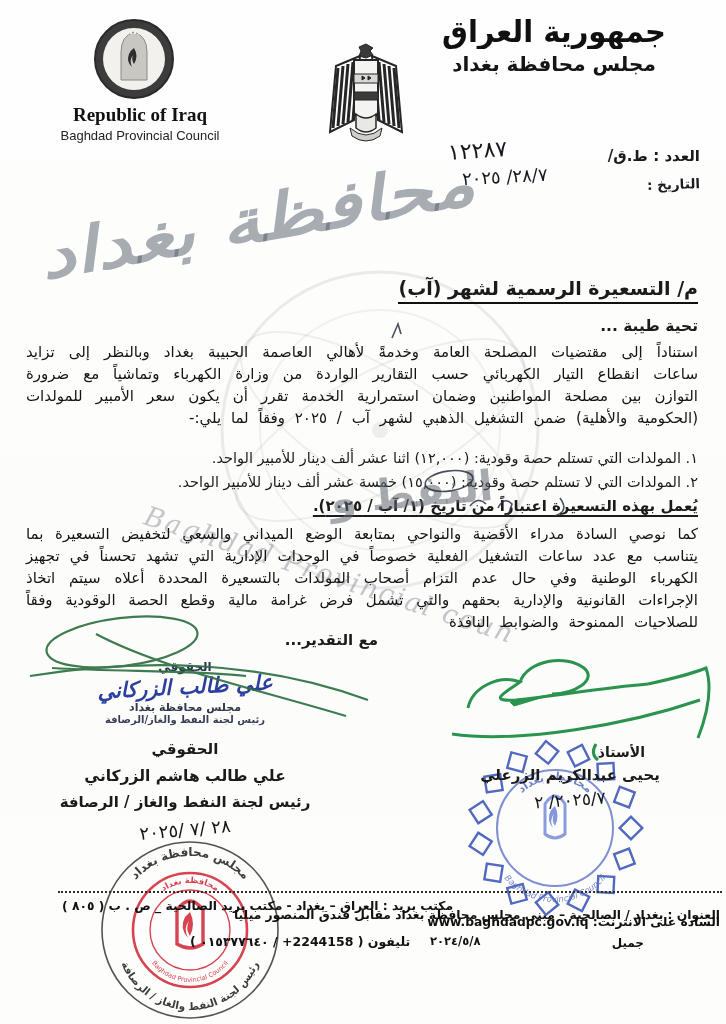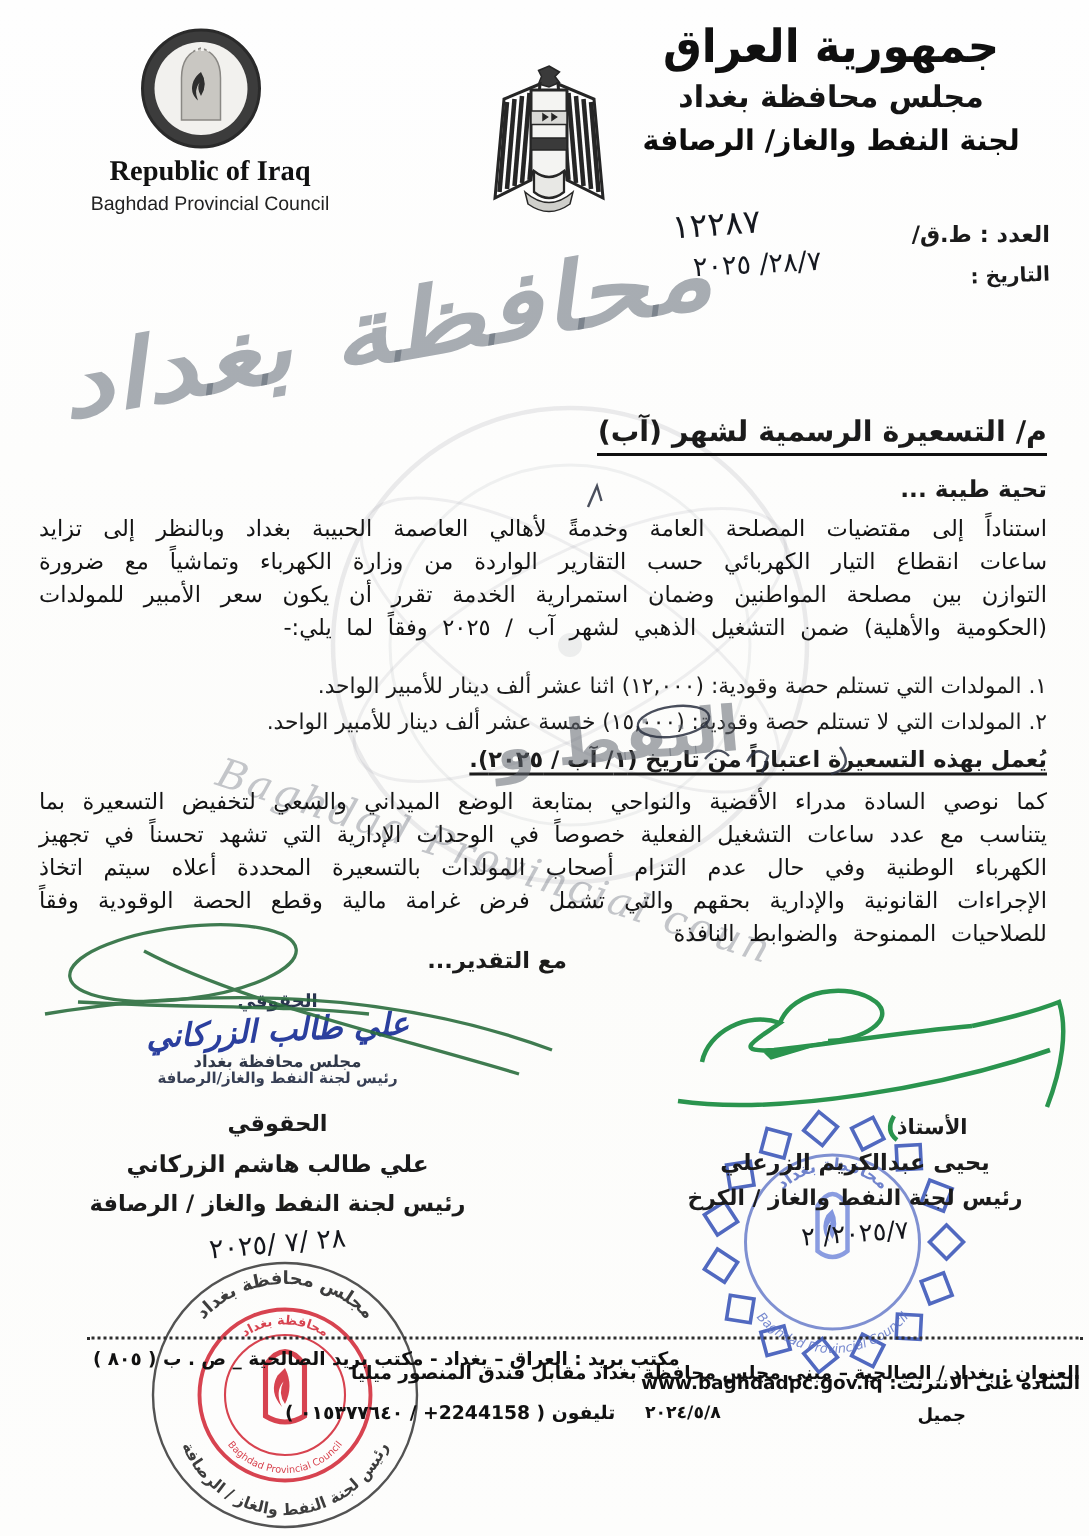--- a/index.html
+++ b/index.html
@@ -125,21 +125,20 @@
       <path d="M46,36 l3,2 -3,2 Z M52,36 l3,2 -3,2 Z" fill="#222"></path>
       <rect x="38" y="52" width="24" height="8" fill="#3a3a3a"></rect>
       <path d="M40,74 Q50,82 60,74 L60,88 Q50,96 40,88 Z" fill="#e8e8e5" stroke-width="1.5"></path>
       <path d="M34,88 Q50,102 66,88 L64,96 Q50,106 36,96 Z" fill="#cfcfcb" stroke-width="1"></path>
     </g>
   </svg>
 
   <div class="abs ar-org rtl">
     <div class="a1">جمهورية العراق</div>
     <div class="a2">مجلس محافظة بغداد</div>
-    <div class="a3">لجنة النفط والغاز/ الرصافة</div>
   </div>
 
   <div class="abs ref-label rtl">العدد : ط.ق/</div>
   <div class="abs ref-hand rtl">١٢٢٨٧</div>
   <div class="abs date-label rtl">التاريخ :</div>
   <div class="abs date-hand rtl">٢٨/٧/ ٢٠٢٥</div>
 
   <div class="abs subject rtl">م/ التسعيرة الرسمية لشهر (آب)</div>
   <div class="abs greeting rtl">تحية طيبة ...</div>
   <div class="abs para p1 rtl">استناداً إلى مقتضيات المصلحة العامة وخدمةً لأهالي العاصمة الحبيبة بغداد وبالنظر إلى تزايد ساعات انقطاع التيار الكهربائي حسب التقارير الواردة من وزارة الكهرباء وتماشياً مع ضرورة التوازن بين مصلحة المواطنين وضمان استمرارية الخدمة تقرر أن يكون سعر الأمبير للمولدات (الحكومية والأهلية) ضمن التشغيل الذهبي لشهر آب / ٢٠٢٥ وفقاً لما يلي:-</div>
@@ -222,21 +221,20 @@
       <textPath href="#blueTop" startOffset="50%" text-anchor="middle">محافظة بغداد</textPath>
     </text>
     <text font-size="8.5" font-style="italic" fill="#4b63c0" opacity="0.85">
       <textPath href="#blueBottom" startOffset="50%" text-anchor="middle">Baghdad Provincial Council</textPath>
     </text>
   </svg>
 
   <div class="abs sig-right rtl">
     <div class="r0">الأستاذ</div>
     <div class="r1">يحيى عبدالكريم الزرعلي</div>
-    <div class="r2">رئيس لجنة النفط والغاز / الكرخ</div>
     <div class="r3">٢٠٢٥/٧/ ٢</div>
   </div>
 
   <svg class="abs z1" style="left:95px;top:835px;opacity:0.95;" width="190" height="190" viewBox="-95 -95 190 190">
     <circle r="88" fill="none" stroke="#4a4a4a" stroke-width="1.6"></circle>
     <circle r="57" fill="rgba(255,255,255,0.1)" stroke="#d63a47" stroke-width="2.6"></circle>
     <circle r="40" fill="none" stroke="#d63a47" stroke-width="1.4"></circle>
     <path d="M-13,-20 Q0,-38 13,-20 L13,14 Q0,22 -13,14 Z" fill="none" stroke="#d63a47" stroke-width="3.4"></path>
     <path d="M0,-18 Q6,-6 0,6 Q-5,-1 -1,-9 Q-7,-2 -2,8 Q-11,-2 -5,-13 Z" fill="#d63a47"></path>
     <defs>

